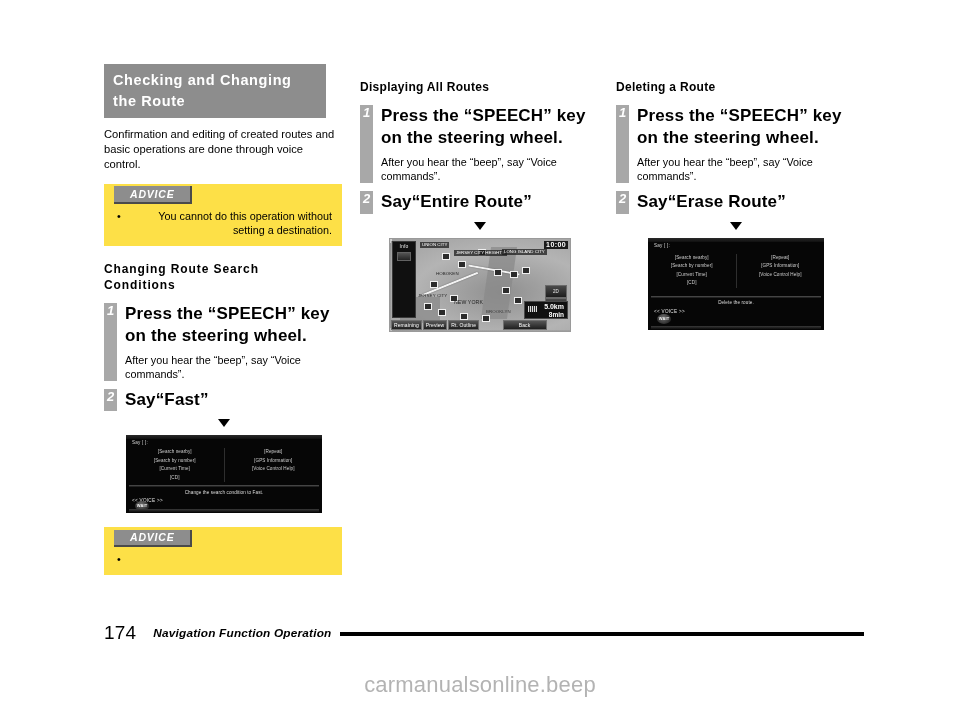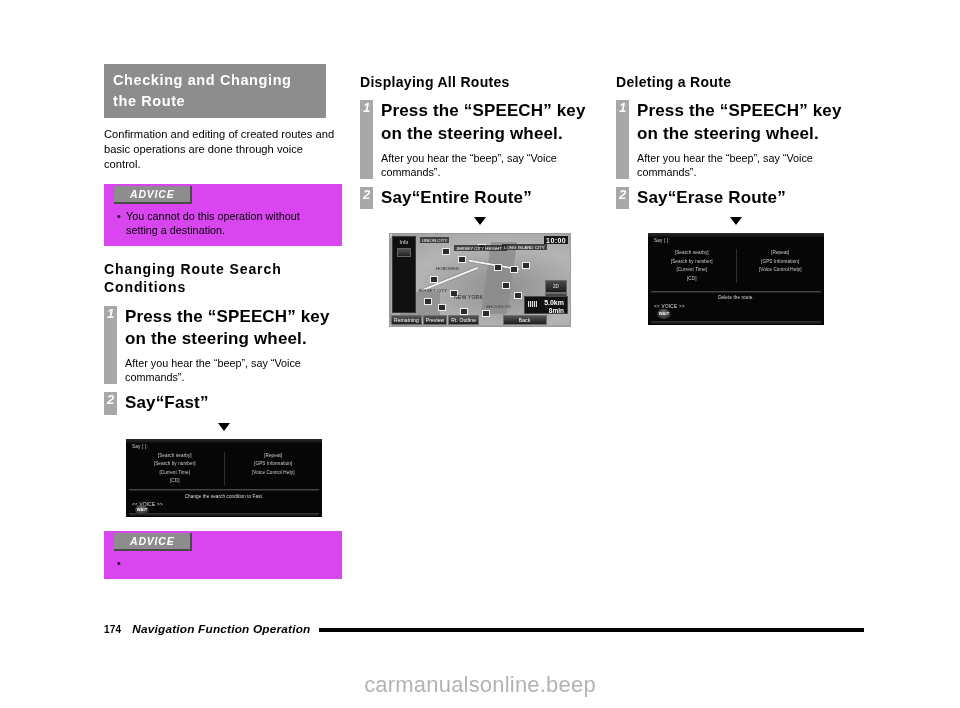--- a/index.html
+++ b/index.html
@@ -51,21 +51,21 @@
   
   .intro {
     font-size: 11.2px;
     line-height: 1.33;
     margin: 0 0 12px 0;
     width: 232px;
   }
 
   
   .advice-box {
-    background: #d946ef;
+    background: #fde047;
     width: 238px;
     box-sizing: border-box;
     padding: 0 0 9px 0;
     margin: 0 0 14px 0;
   }
   .advice-tab {
     display: inline-block;
     background: #8d8d8d;
     color: #ffffff;
     font-size: 10.5px;
@@ -80,29 +80,29 @@
   .advice-item {
     display: flex;
     font-size: 10.8px;
     line-height: 1.3;
     padding: 0 10px 0 13px;
   }
   .advice-bullet {
     width: 9px;
     flex: 0 0 9px;
   }
-  .advice-text { flex: 1 1 auto; }
+  .advice-text { flex: 1 1 auto; text-align: right; }
 
   
   .sec-head {
-    font-size: 14px;
+    font-size: 12px;
     font-weight: bold;
     line-height: 1.32;
     letter-spacing: 0.3px;
-    margin: 9px 0 9px 0;
+    margin: 16px 0 9px 0;
     width: 230px;
   }
   .sec-head-wide { letter-spacing: 0.9px; }
 
   
   .step {
     position: relative;
     padding-left: 21px;
     margin-bottom: 8px;
   }
@@ -405,23 +405,23 @@
   
   .footer {
     position: absolute;
     left: 104px;
     right: 96px;
     top: 622px;
     display: flex;
     align-items: center;
   }
   .footer-page {
-    font-size: 10px;
-    font-weight: bold;
-    margin-right: 11px;
+    font-size: 19px;
+    font-weight: normal;
+    margin-right: 17px;
     letter-spacing: 0.2px;
   }
   .footer-title {
     font-size: 11.8px;
     font-weight: bold;
     font-style: italic;
     letter-spacing: 0.2px;
     white-space: nowrap;
   }
   .footer-rule {

